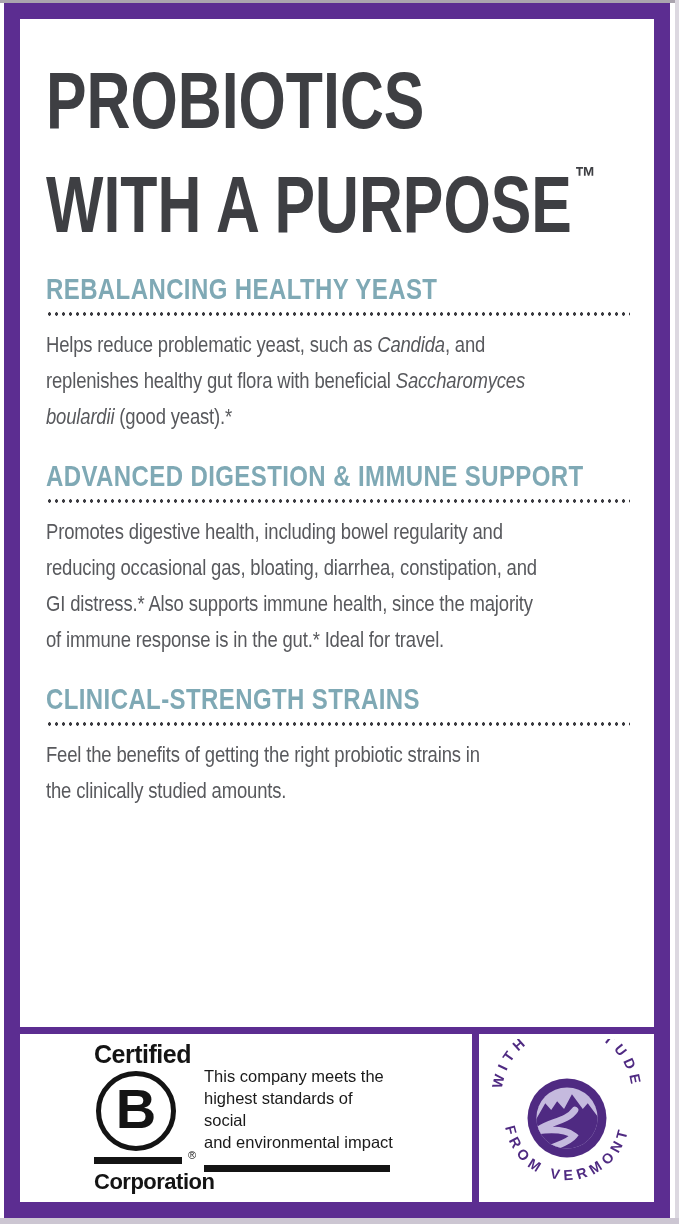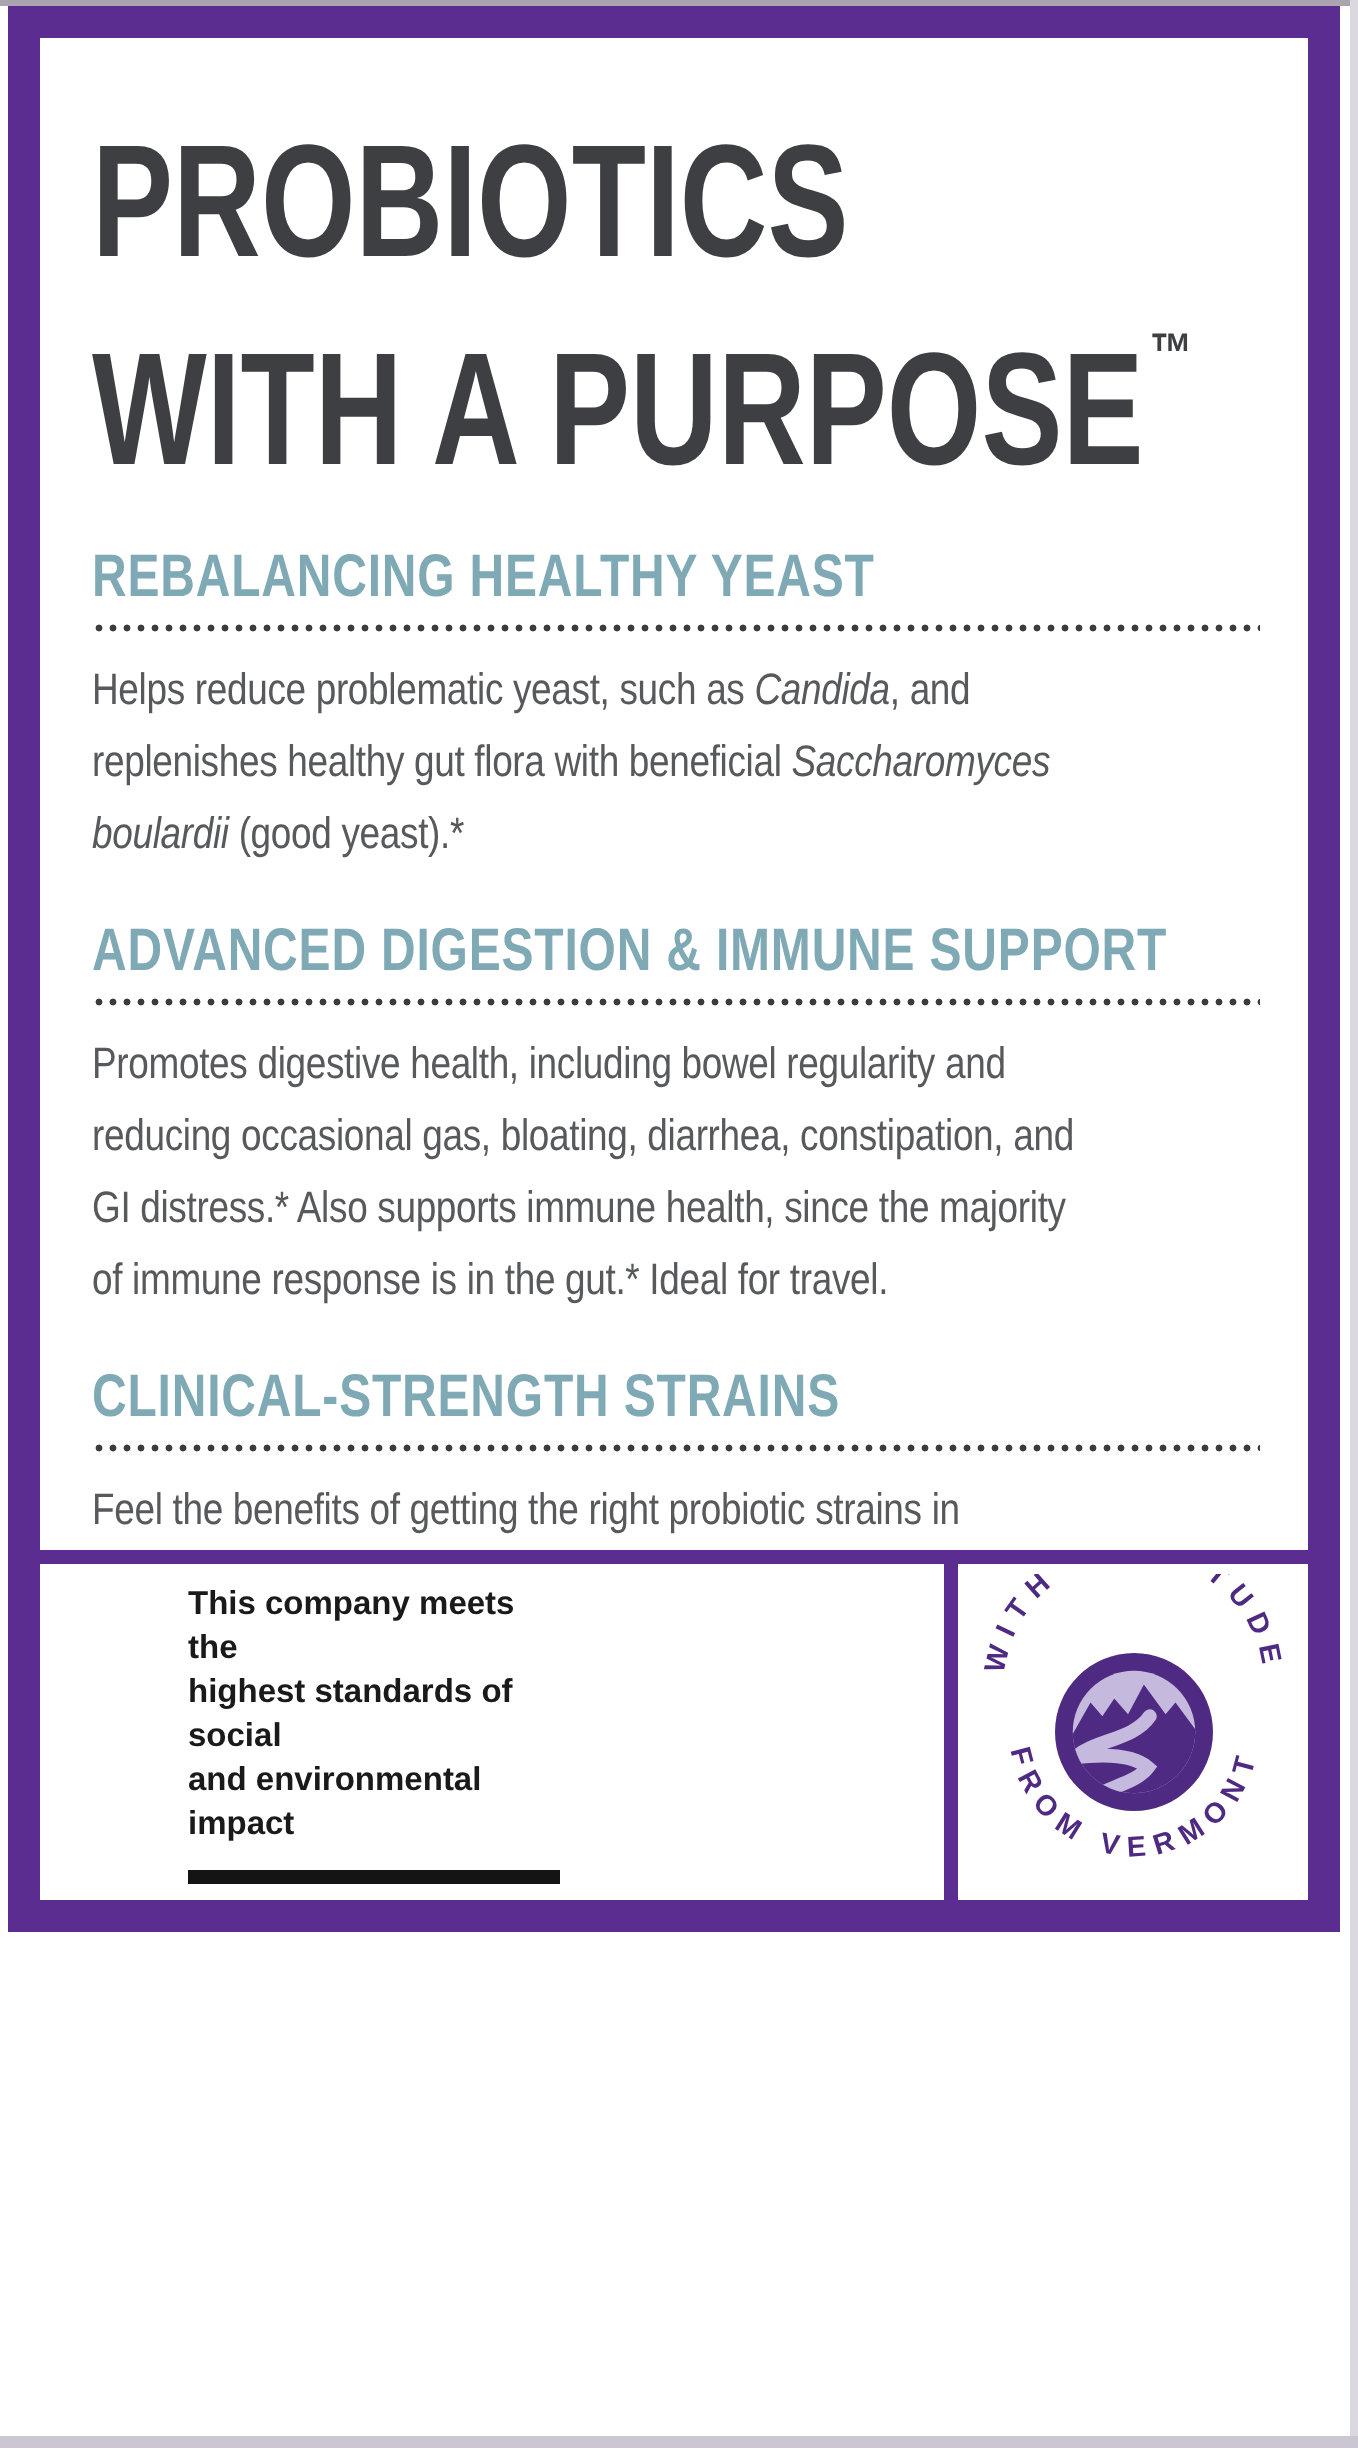--- a/index.html
+++ b/index.html
@@ -14,21 +14,21 @@
   }
   
   .edge-top    { position:absolute; left:0; top:0;    width:679px; height:3px;  background:#aaa4ae; }
   .edge-bottom { position:absolute; left:0; bottom:0; width:679px; height:6px;  background:#ccc6d2; }
   .edge-right  { position:absolute; right:0; top:0;   width:4px;  height:1224px; background:#dcd8e0; }
 
   
   .frame {
     position: absolute;
     left: 4px; top: 3px;
-    width: 666px; height: 963px;
+    width: 666px; height: 1215px;
     box-sizing: border-box;
     border: 16px solid #5C2D91;
     background: #ffffff;
     display: flex;
     flex-direction: column;
   }
 
   .main { flex: 1; padding: 28px 24px 0 26px; overflow: hidden; }
 
   
@@ -103,21 +103,21 @@
     border: 5px solid #141414; border-radius: 50%;
     display: flex; align-items: center; justify-content: center;
     margin-left: 2px;
   }
   .bcorp-b { color:#141414; font-size: 56px; font-weight: 700; line-height: 56px; padding-bottom: 4px; }
   .bcorp-bar-left { width: 88px; height: 7px; background: #141414; margin-top: 6px; }
   .bcorp-reg { position: absolute; right: -12px; bottom: 34px; font-size: 11px; color:#141414; font-weight: 400; }
   .bcorp-corporation { color:#141414; font-weight: 700; font-size: 22px; letter-spacing: -0.5px; margin-top: 5px; }
 
   .bcorp-right { flex: 0 0 auto; width: 190px; }
-  .bcorp-tagline { color:#1a1a1a; font-weight: 700; font-size: 16.5px; line-height: 22px; }
+  .bcorp-tagline { color:#1a1a1a; font-weight: 400; font-size: 16.5px; line-height: 22px; }
   .bcorp-bar-right { width: 186px; height: 7px; background: #141414; margin-top: 12px; }
 
   .vermont-cell { flex: 1; display: flex; align-items: center; justify-content: center; background: #ffffff; }
   .badge-arc-text {
     font-family: "Liberation Sans", sans-serif;
     font-size: 14.5px;
     font-weight: 700;
     letter-spacing: 5px;
     fill: #4F2A82;
   }
@@ -162,20 +162,29 @@
         <div class="dotted-rule"></div>
         <p class="section-body cx-body">Feel the benefits of getting the right probiotic strains in
 the clinically studied amounts.</p>
       </div>
 
     </div>
 
     <div class="bottom-band">
 
       <div class="bcorp-cell">
+        <div class="bcorp-left">
+          <div class="bcorp-certified">Certified</div>
+          <div class="bcorp-circle">
+            <div class="bcorp-b">B</div>
+          </div>
+          <div class="bcorp-bar-left"></div>
+          <span class="bcorp-reg">®</span>
+          <div class="bcorp-corporation">Corporation</div>
+        </div>
         <div class="bcorp-right">
           <div class="bcorp-tagline" style="white-space: pre-line;">This company meets the
 highest standards of social
 and environmental impact</div>
           <div class="bcorp-bar-right"></div>
         </div>
       </div>
 
       <div class="v-divider"></div>
 

